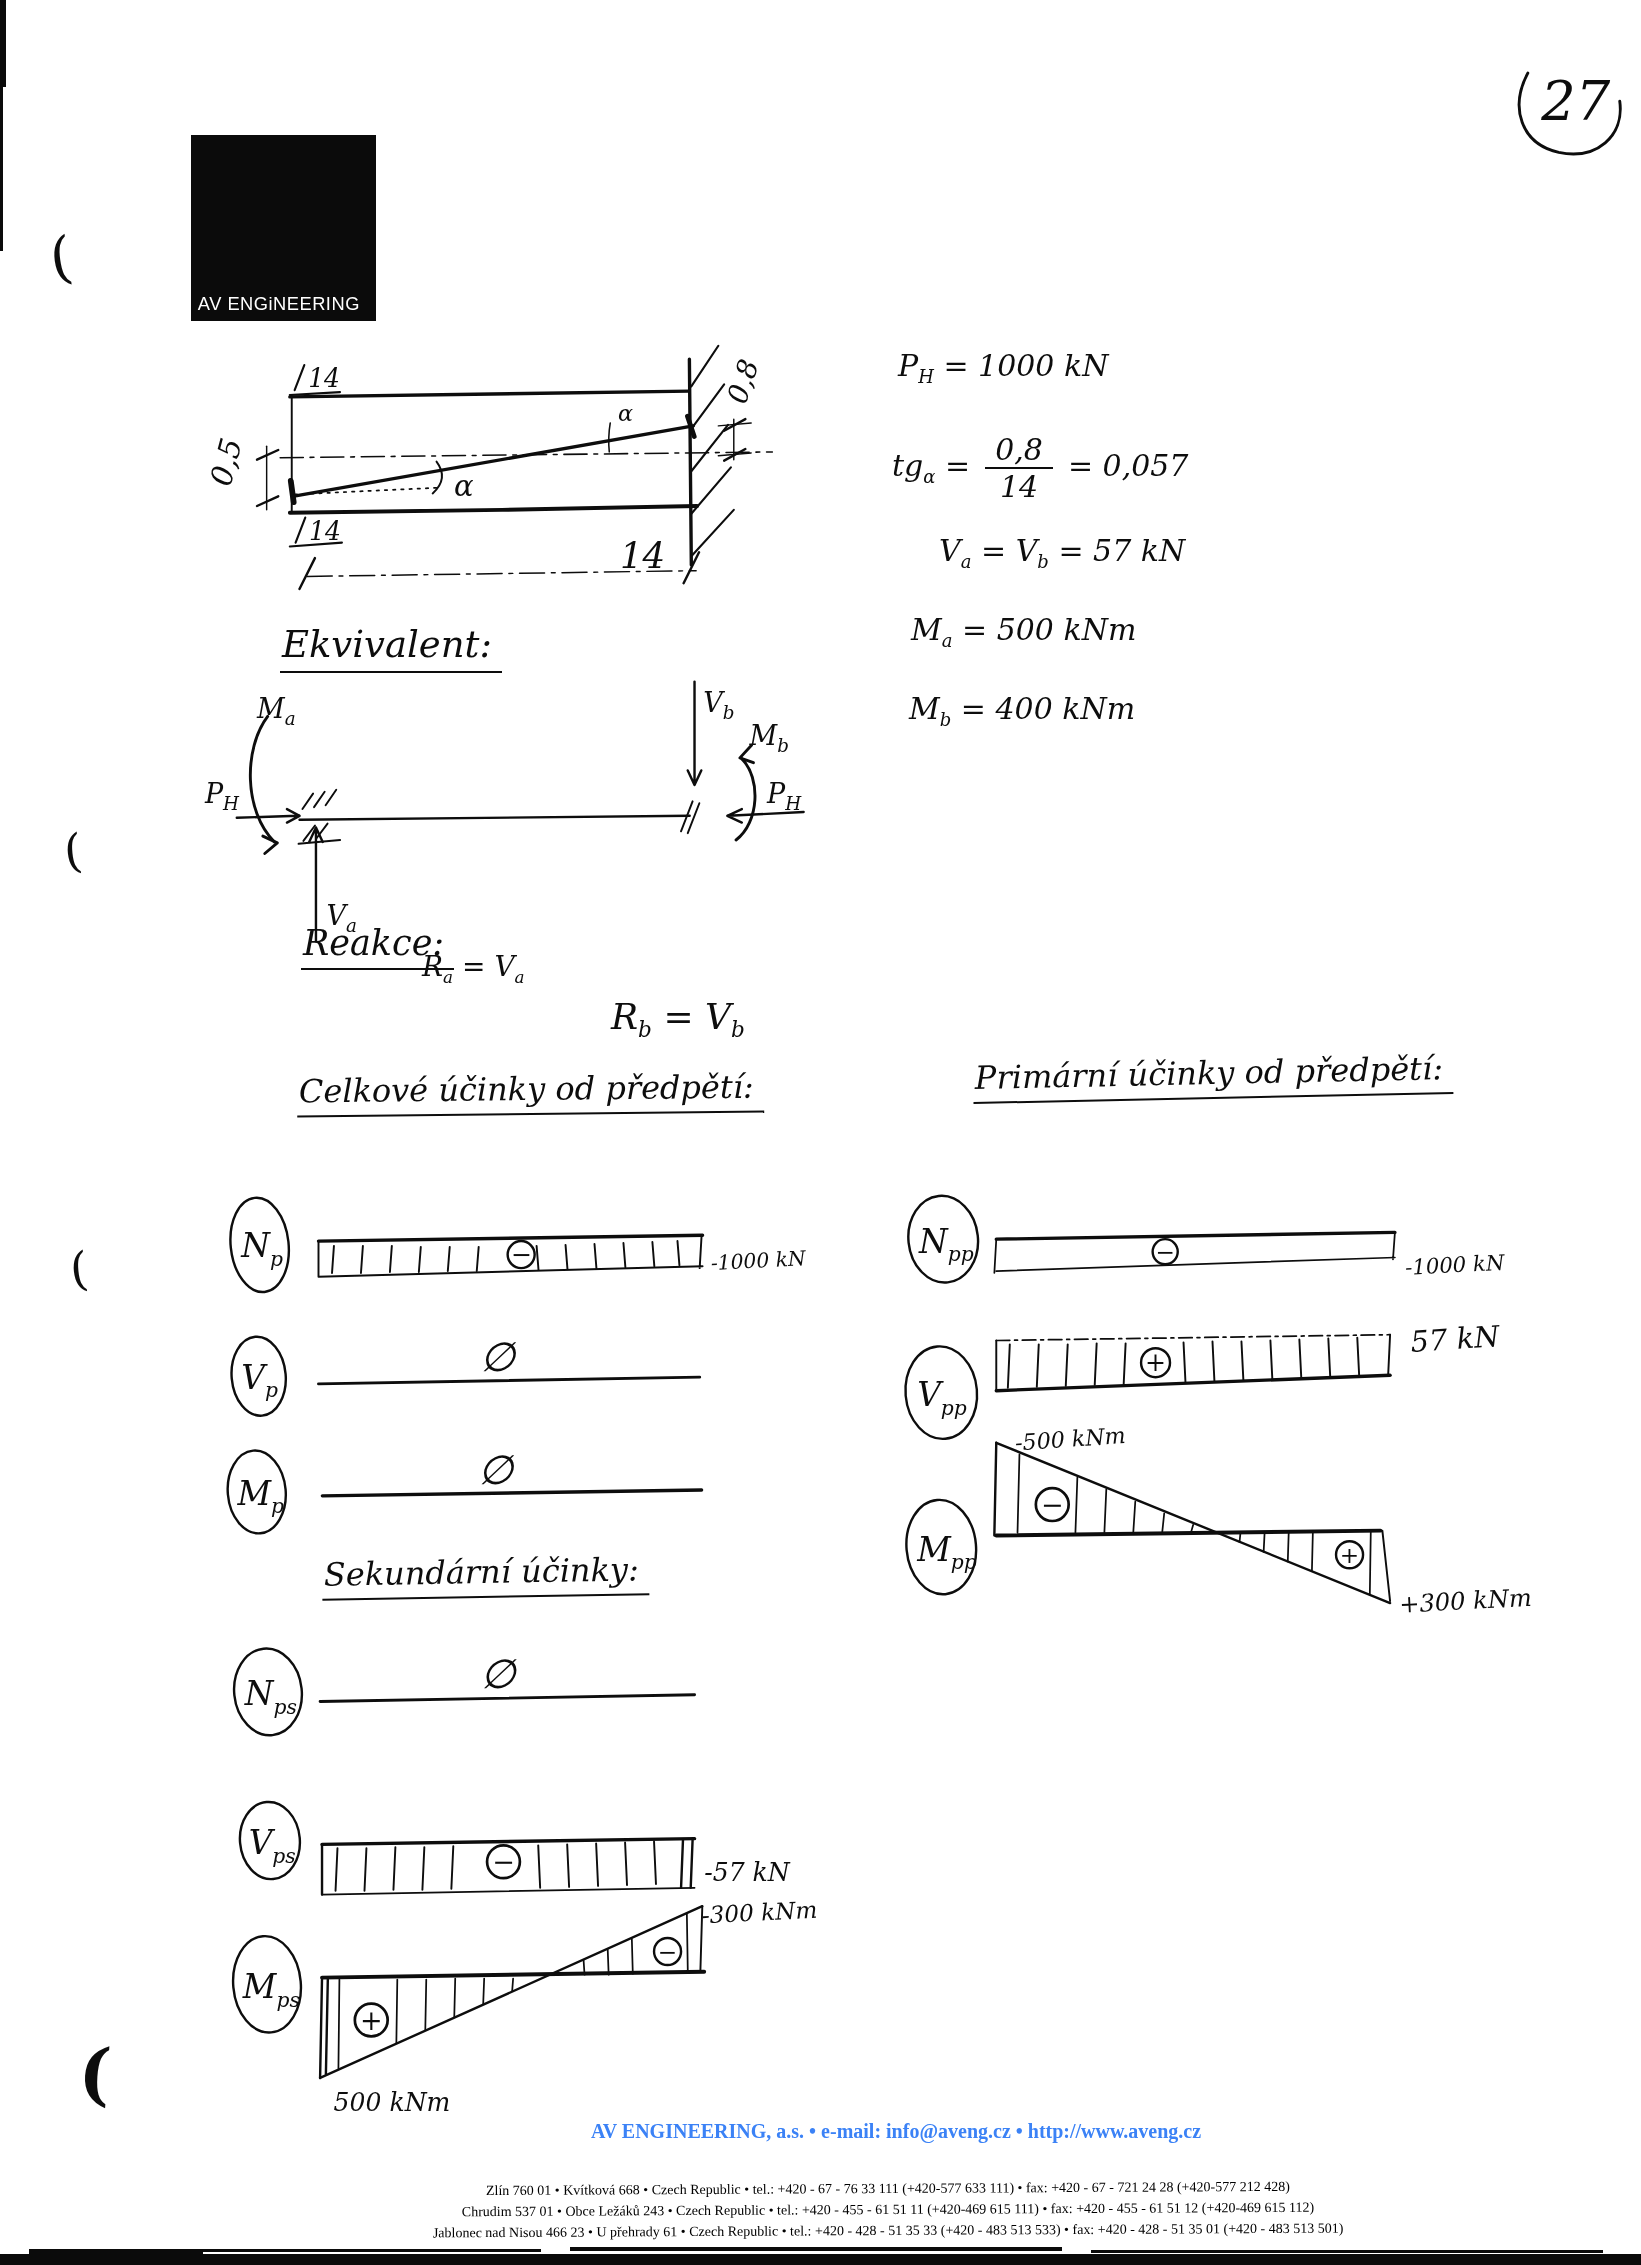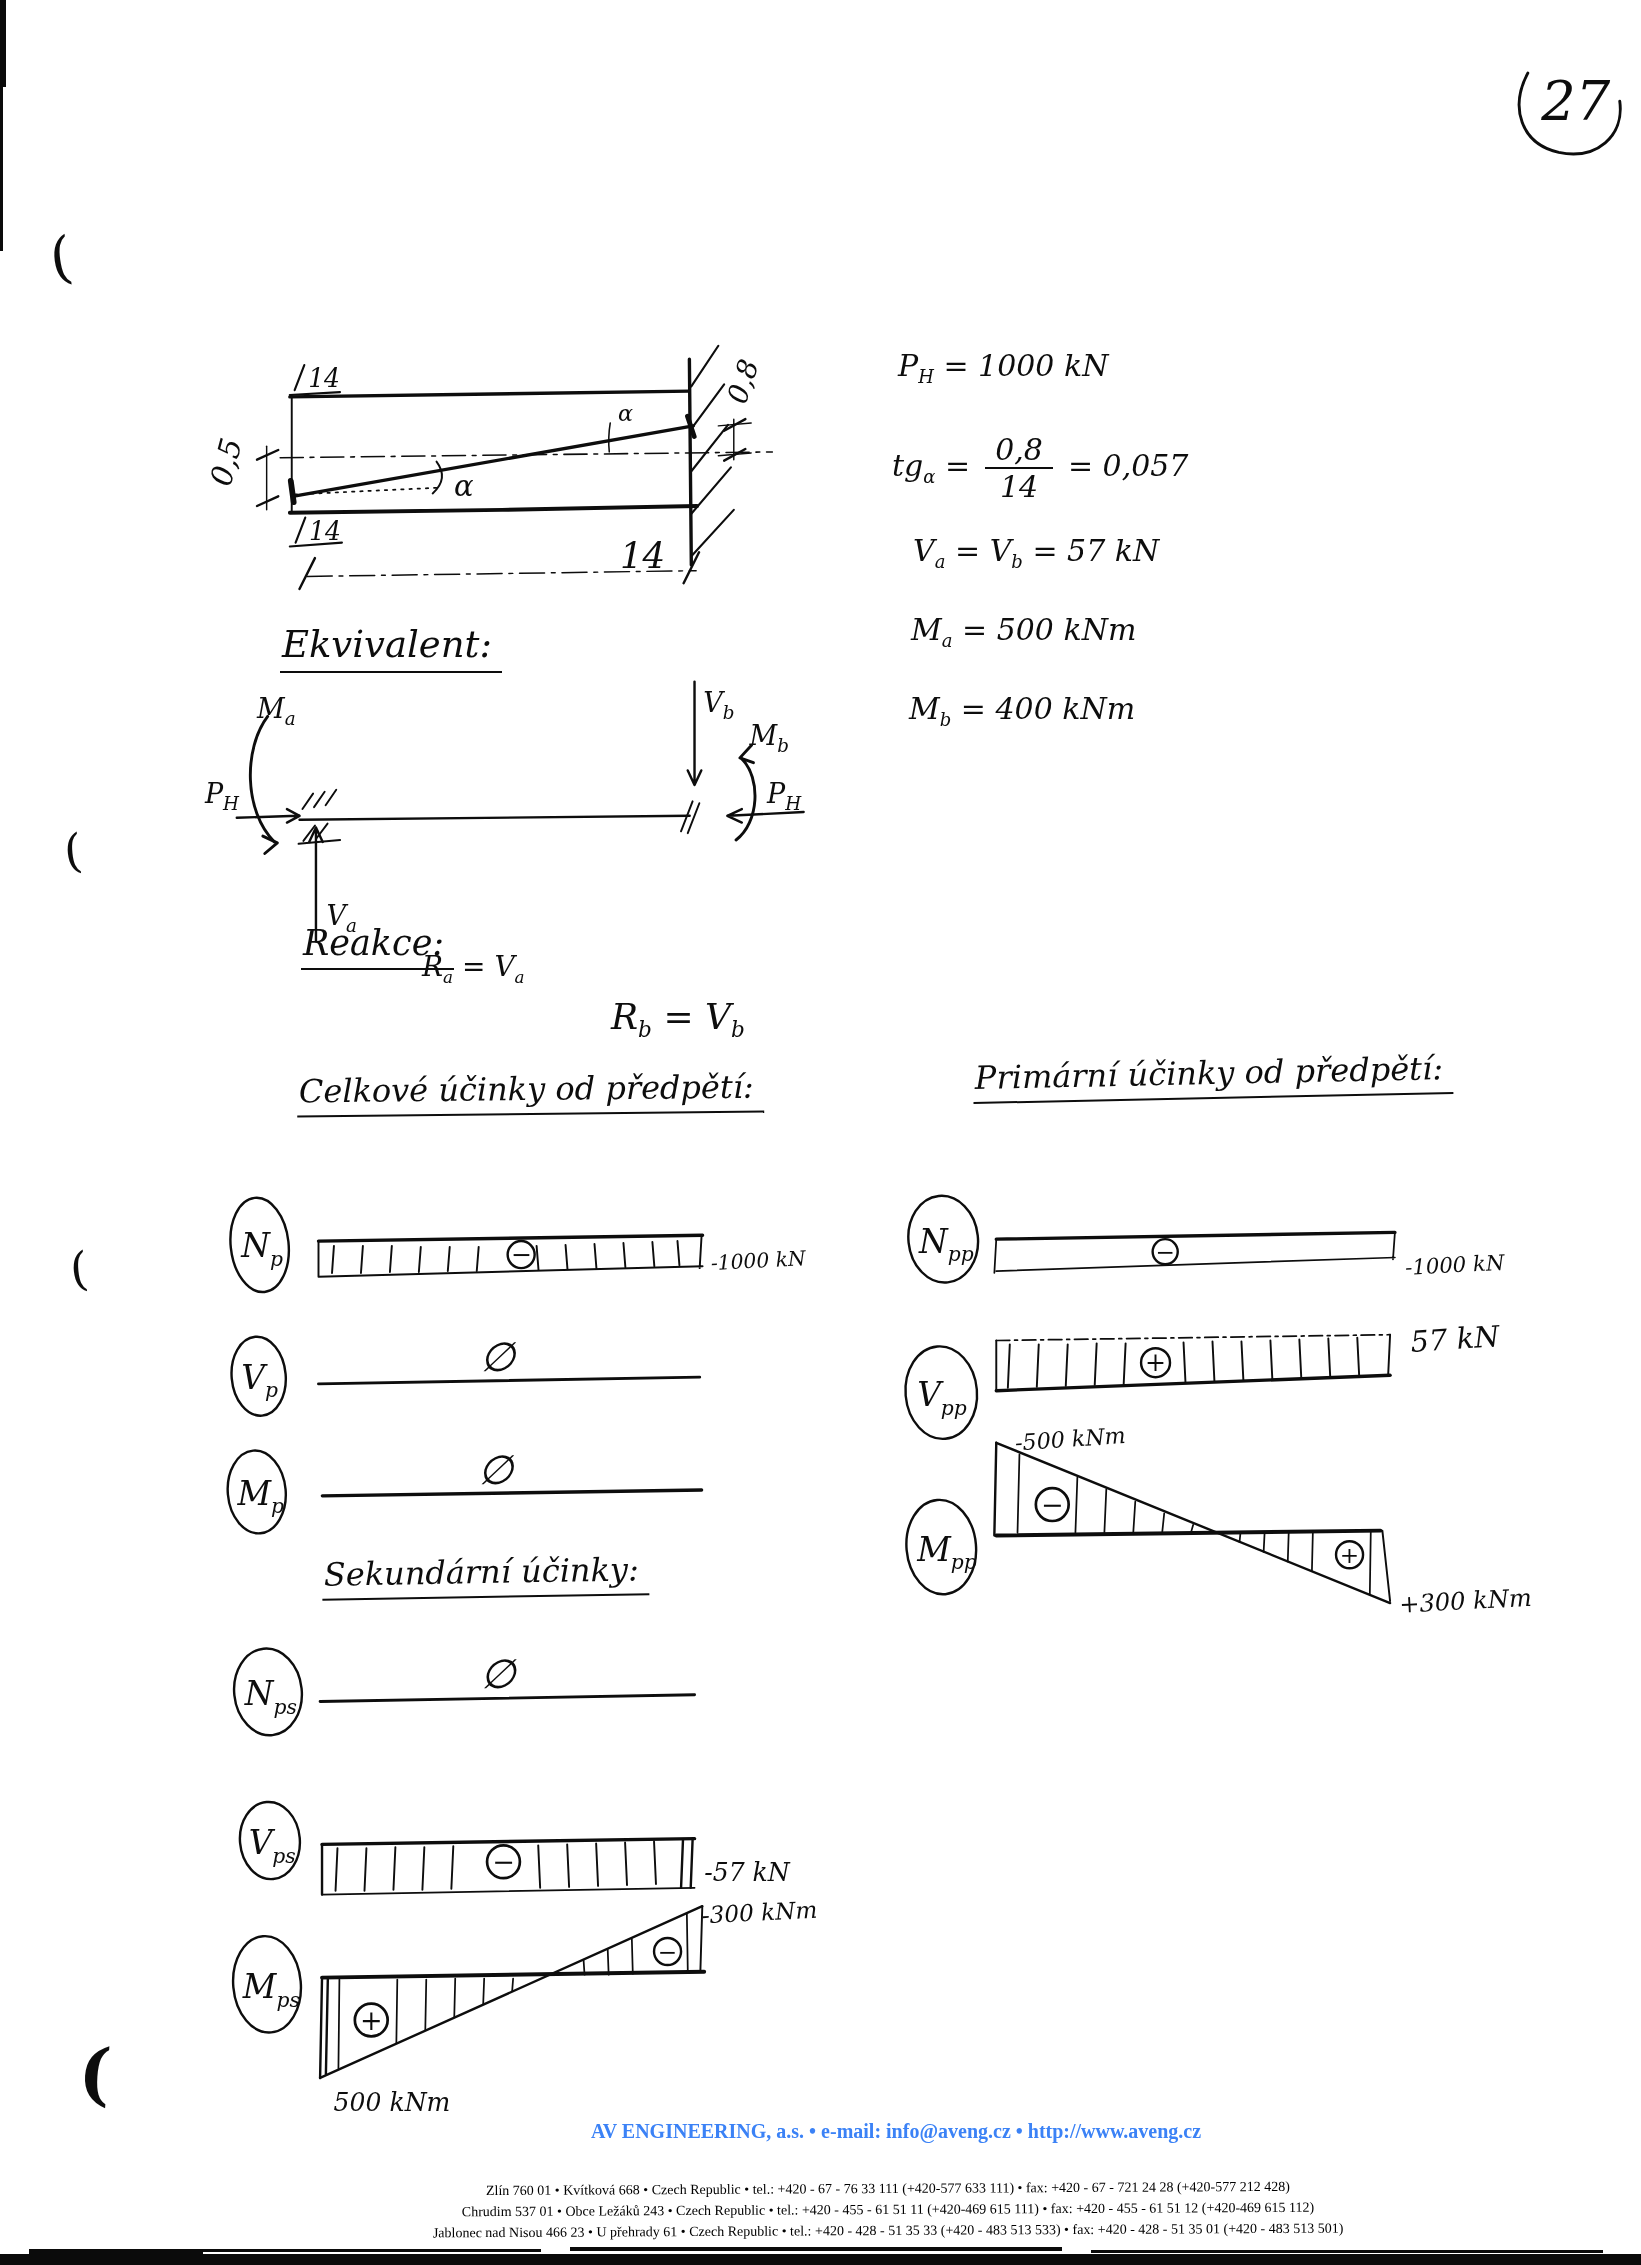--- a/index.html
+++ b/index.html
@@ -36,20 +36,23 @@
   <div class="paren" style="left:50px;top:230px;font-size:56px;transform:rotate(-8deg);">(</div>
   <div class="paren" style="left:64px;top:828px;font-size:46px;transform:rotate(-6deg);">(</div>
   <div class="paren" style="left:70px;top:1246px;font-size:46px;transform:rotate(-6deg);">(</div>
   <div class="paren" style="left:79px;top:2039px;font-size:68px;font-weight:700;transform:rotate(4deg);">(</div>
 
   <svg class="ink" style="left:1492px;top:43px;" width="150" height="126" viewBox="1545 45 155 130">
     <path class="st" stroke-width="3" d="M1582,76 C1563,112 1575,149 1614,158 C1653,166 1682,141 1677,105"></path>
     <text x="1596" y="124" font-size="56"><tspan>27</tspan></text>
   </svg>
 
+  <div class="logo">
+    <span>AV ENGiNEERING</span>
+  </div>
 
   <svg class="ink" style="left:174px;top:338px;" width="637" height="280" viewBox="180 350 660 290">
     <g>
       <path class="st" stroke-width="3.5" d="M300,411 L510,408 L714,405"></path>
       <path class="st" stroke-width="4" d="M300,531 L520,528 L722,524"></path>
       <path class="st" stroke-width="2" d="M302,409 L302,531"></path>
       <path class="st" stroke-width="6" d="M301,498 L304,520"></path>
     </g>
     <g>
       <path class="st" stroke-width="3.5" d="M714,372 L716,585"></path>
@@ -97,21 +100,21 @@
   <div class="hw" style="left:898px;top:348px;font-size:30px;">
     <span>P</span><sub>H</sub>
     <span>= 1000 kN</span>
   </div>
   <div class="hw" style="left:892px;top:423px;font-size:30px;margin-top:11px;">
     <span>tg</span><sub>α</sub>
     <span>=</span>
     <span class="frac"><span class="num">0,8</span><span class="den">14</span></span>
     <span>= 0,057</span>
   </div>
-  <div class="hw" style="left:913px;top:533px;font-size:30px;">
+  <div class="hw" style="left:939px;top:533px;font-size:30px;">
     <span>V</span><sub>a</sub>
     <span>= V</span><sub>b</sub>
     <span>= 57 kN</span>
   </div>
   <div class="hw" style="left:911px;top:612px;font-size:30px;">
     <span>M</span><sub>a</sub>
     <span>= 500 kNm</span>
   </div>
   <div class="hw" style="left:909px;top:691px;font-size:30px;">
     <span>M</span><sub>b</sub>

